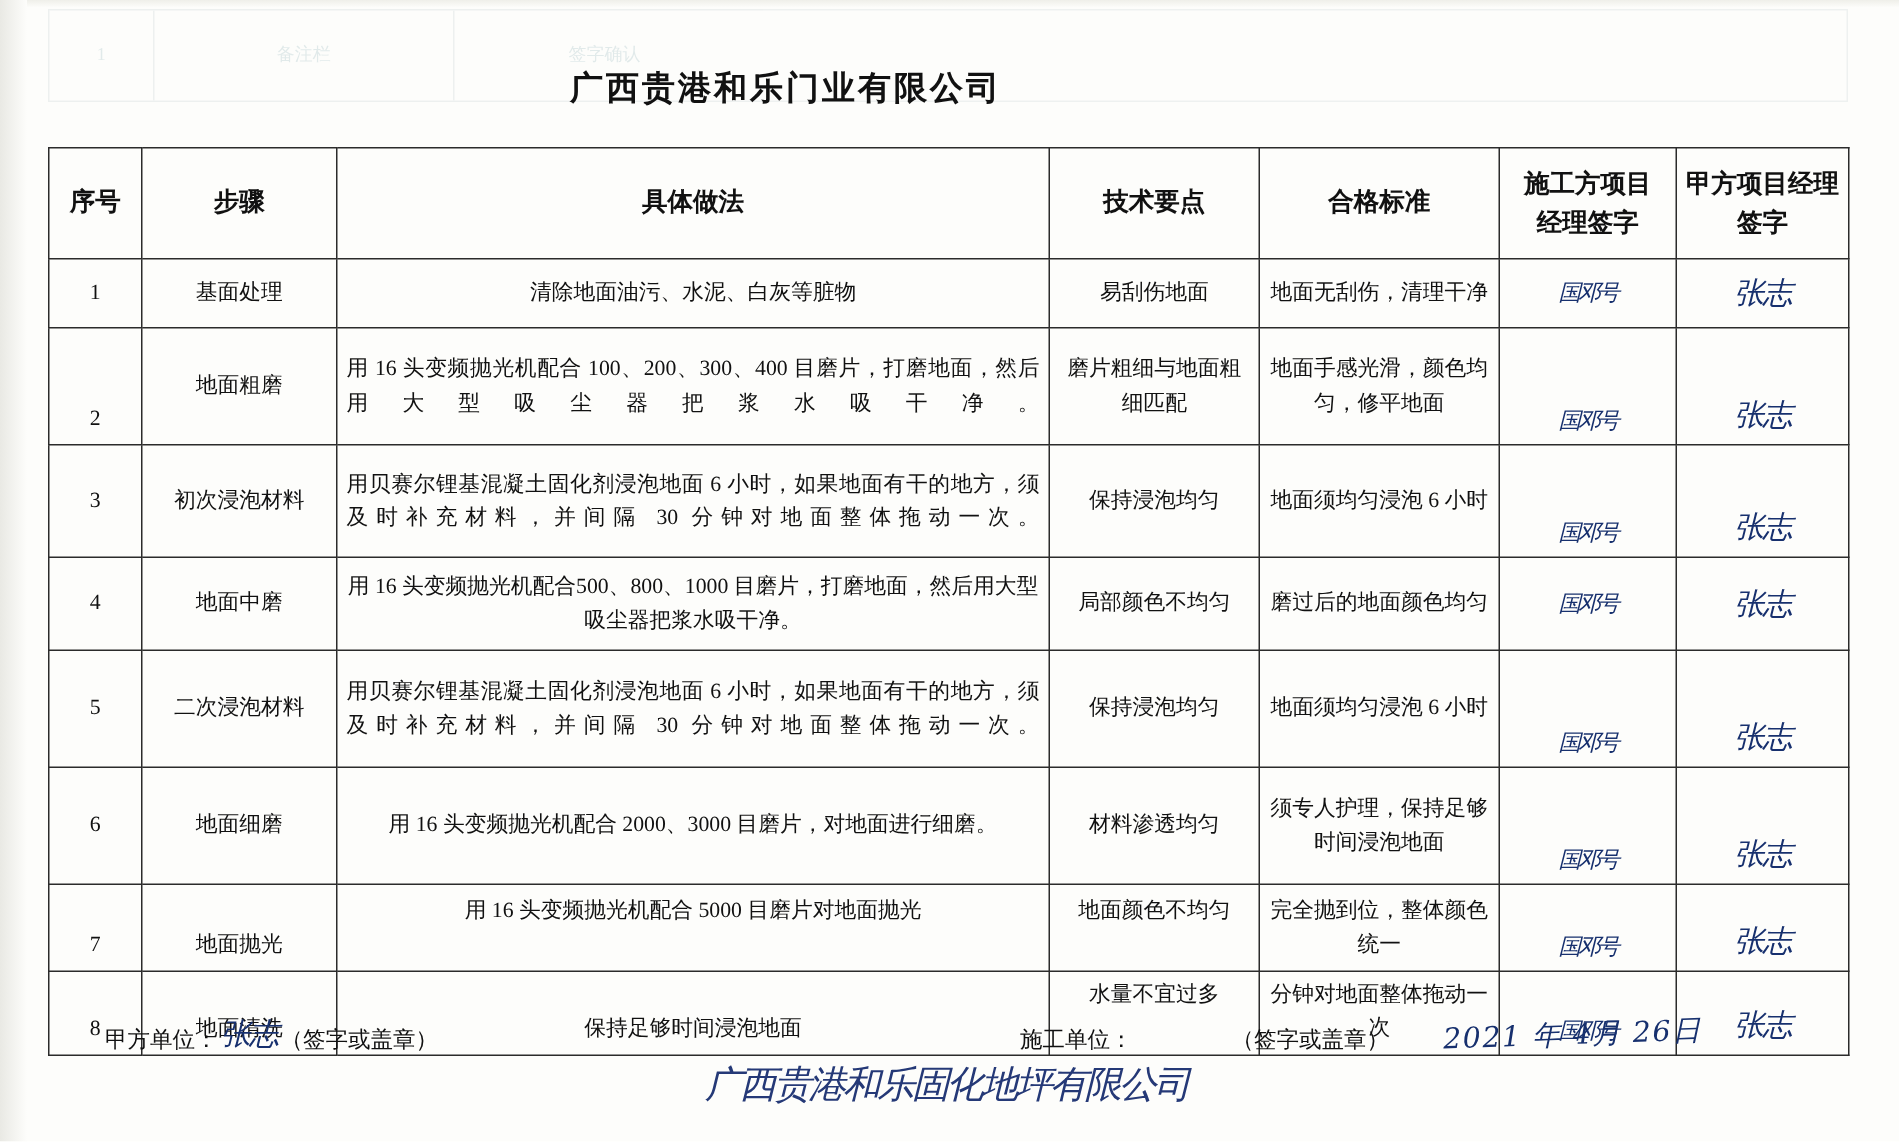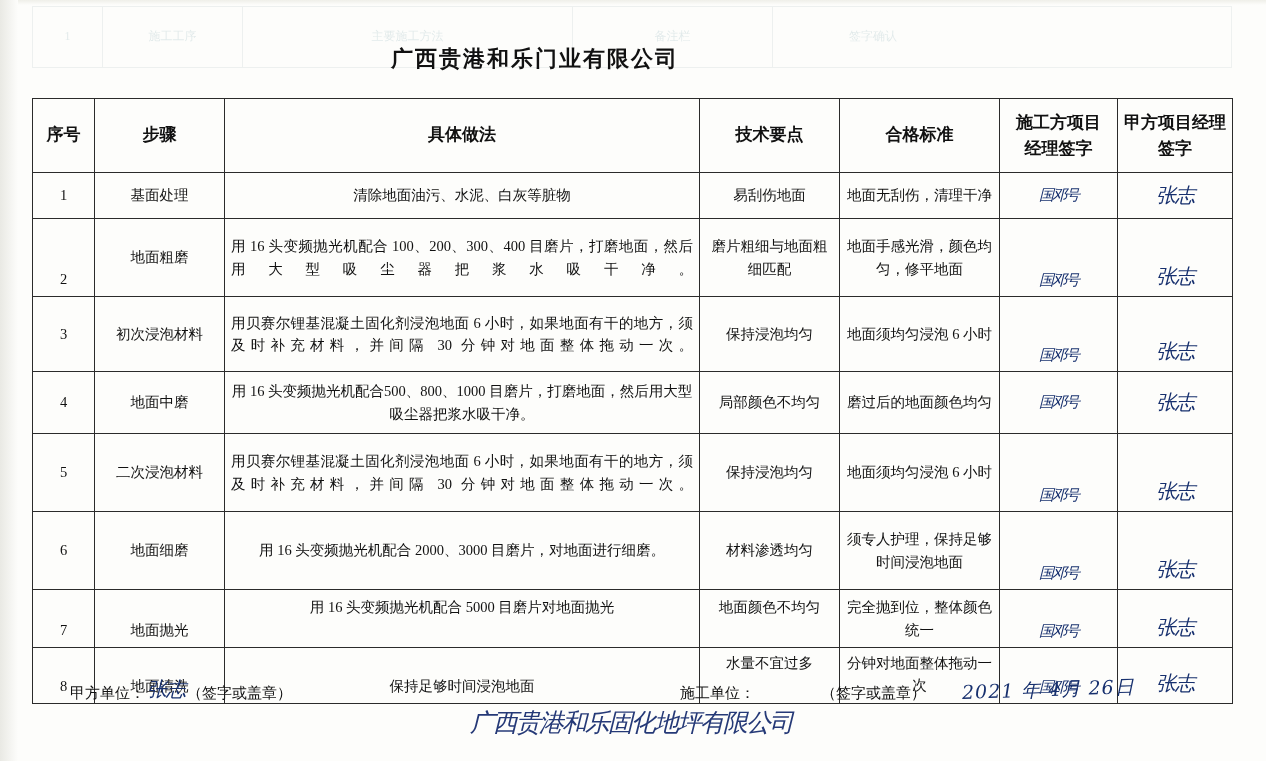--- a/index.html
+++ b/index.html
@@ -42,21 +42,21 @@
     text-align: center;
     padding: 2px;
     box-sizing: border-box;
     line-height: 1.3;
   }
   .ghost-row .gcell:last-child { border-right: none; }
 
   .title {
     position: absolute;
     top: 44px;
-    left: 12px;
+    left: 1px;
     width: 1046px;
     text-align: center;
     font-size: 22px;
     font-weight: bold;
     letter-spacing: 2px;
     font-family: "Liberation Serif", "DejaVu Serif", serif;
   }
 
   table.main {
     position: absolute;
@@ -182,22 +182,20 @@
 </head>
 <body>
 
 <div class="page">
 
   <div class="scan-edge-top"></div>
   <div class="scan-edge-left"></div>
 
   <div class="ghost-row">
     <div class="gcell" style="width:70px">1</div>
-    <div class="gcell" style="width:140px">施工工序</div>
-    <div class="gcell" style="width:330px">主要施工方法</div>
     <div class="gcell" style="width:200px">备注栏</div>
     <div class="gcell" style="width:200px">签字确认</div>
   </div>
 
   <div class="title">广西贵港和乐门业有限公司</div>
 
   <table class="main">
     <colgroup>
       <col style="width:62px">
       <col style="width:130px">

